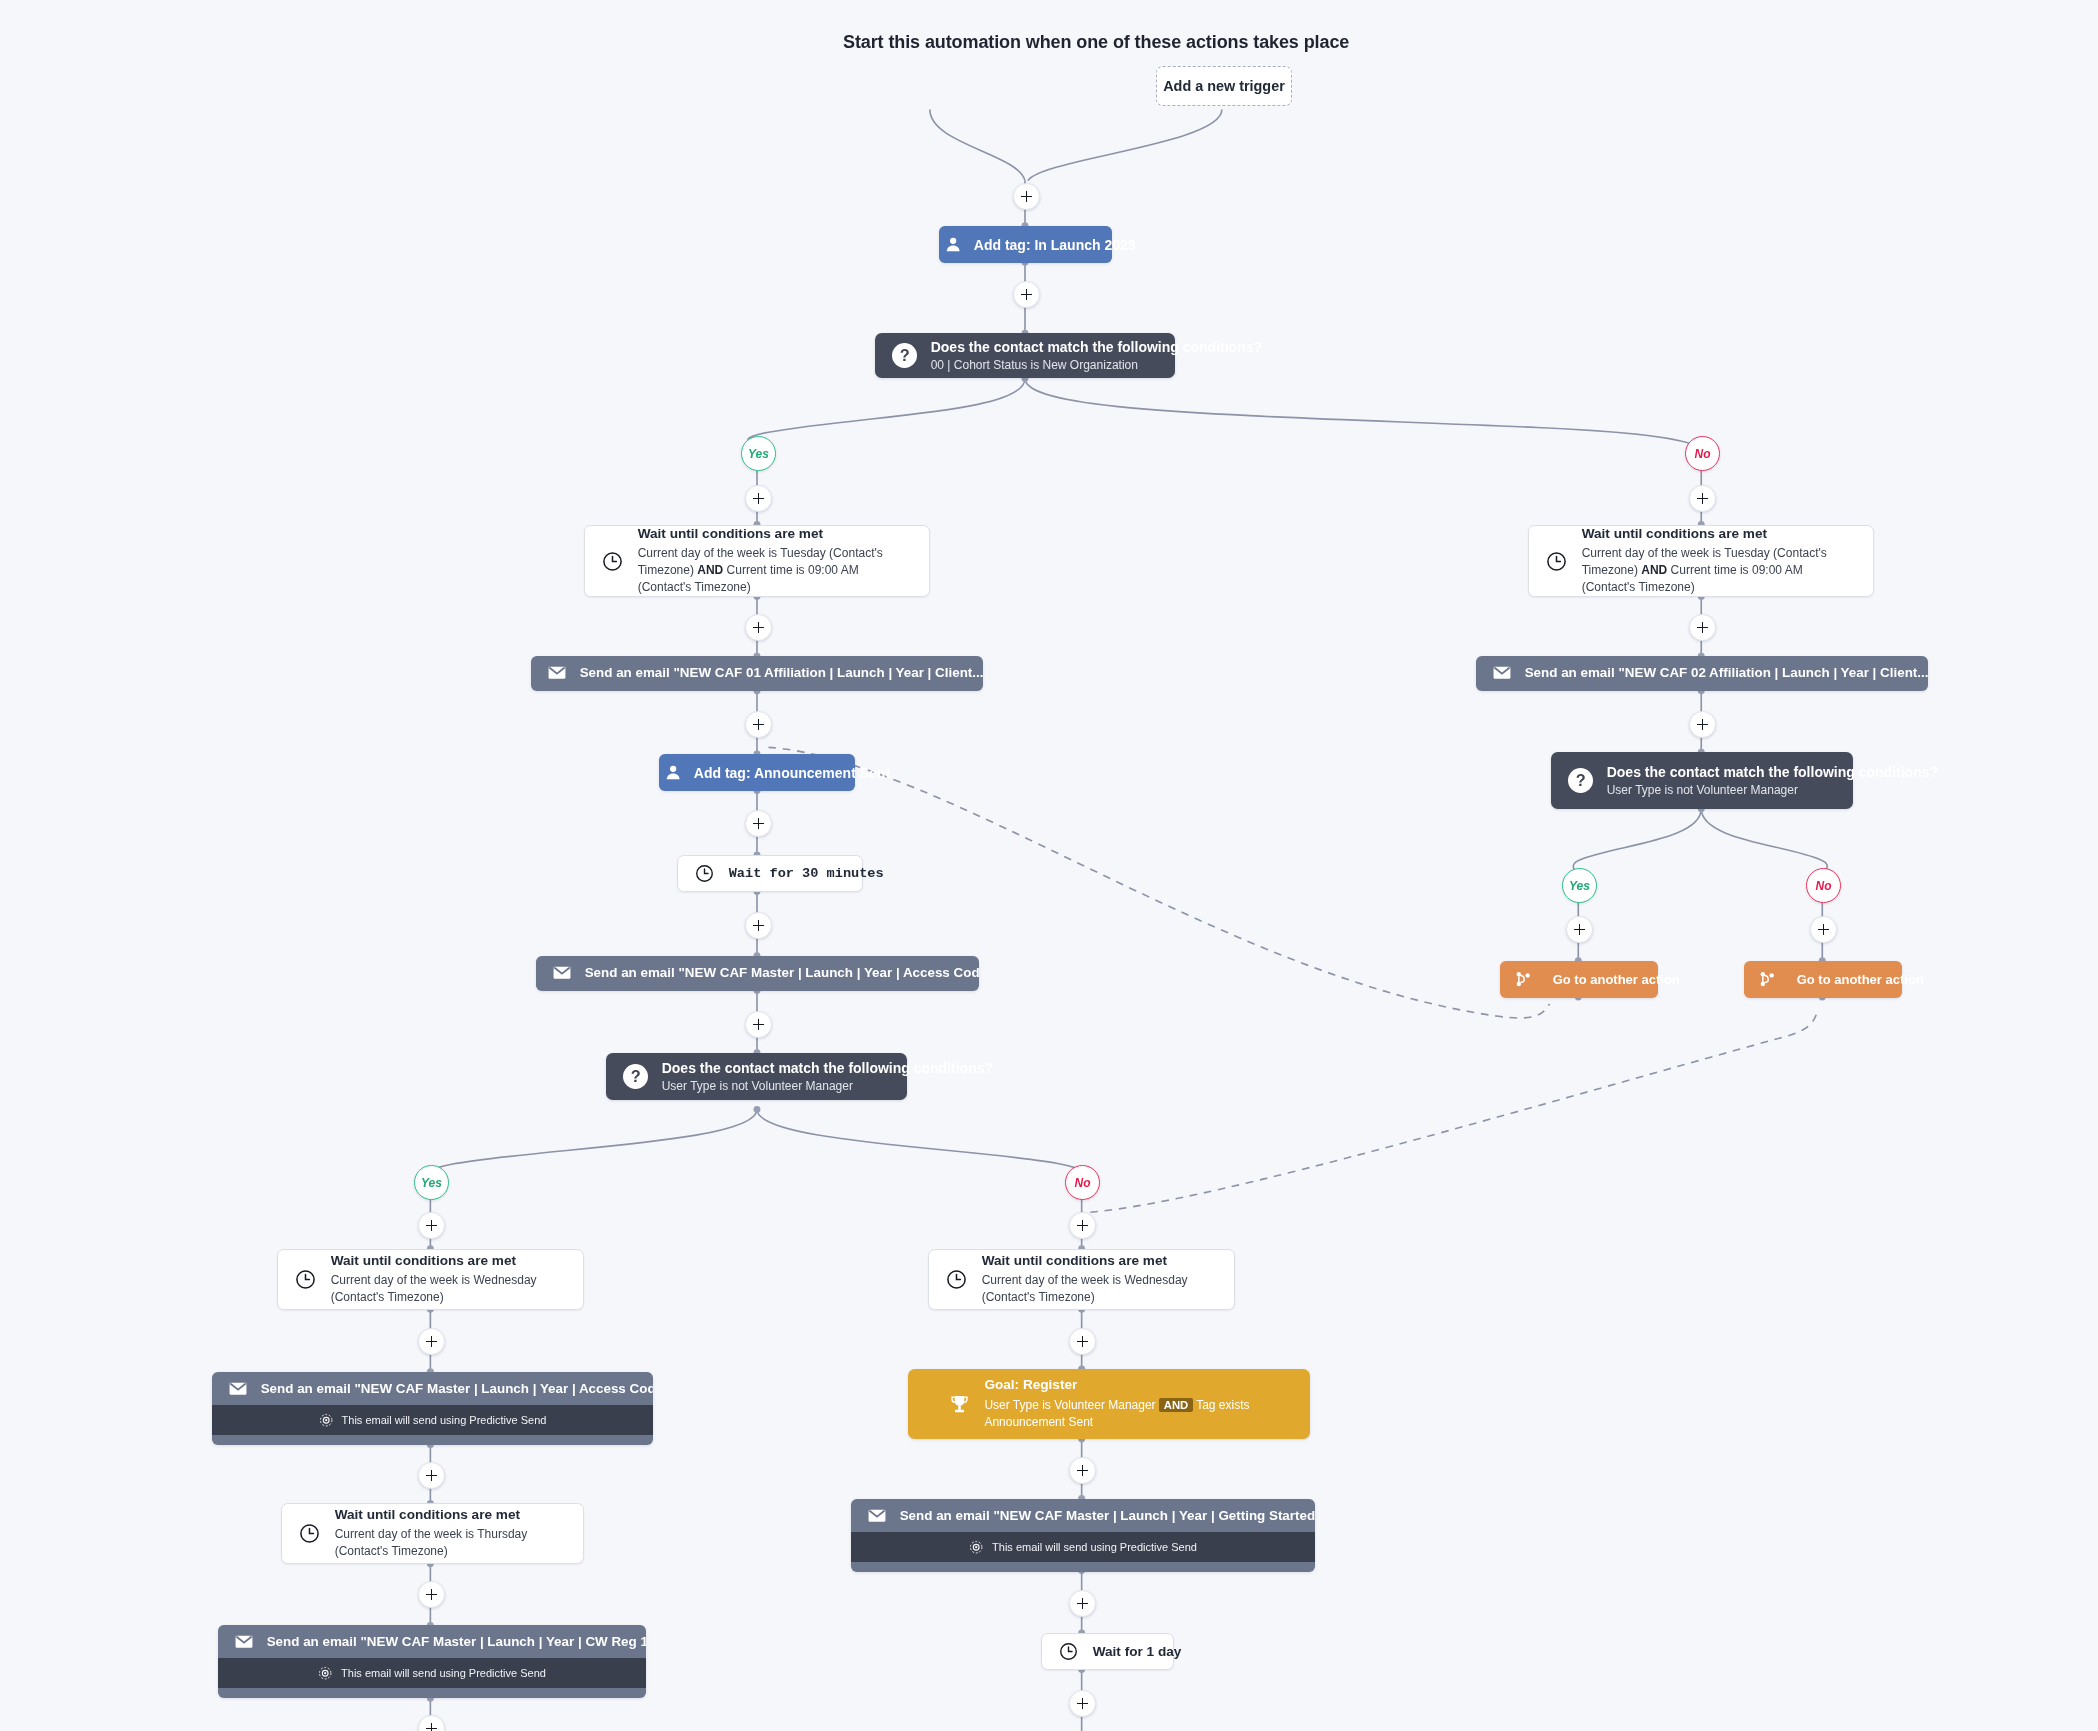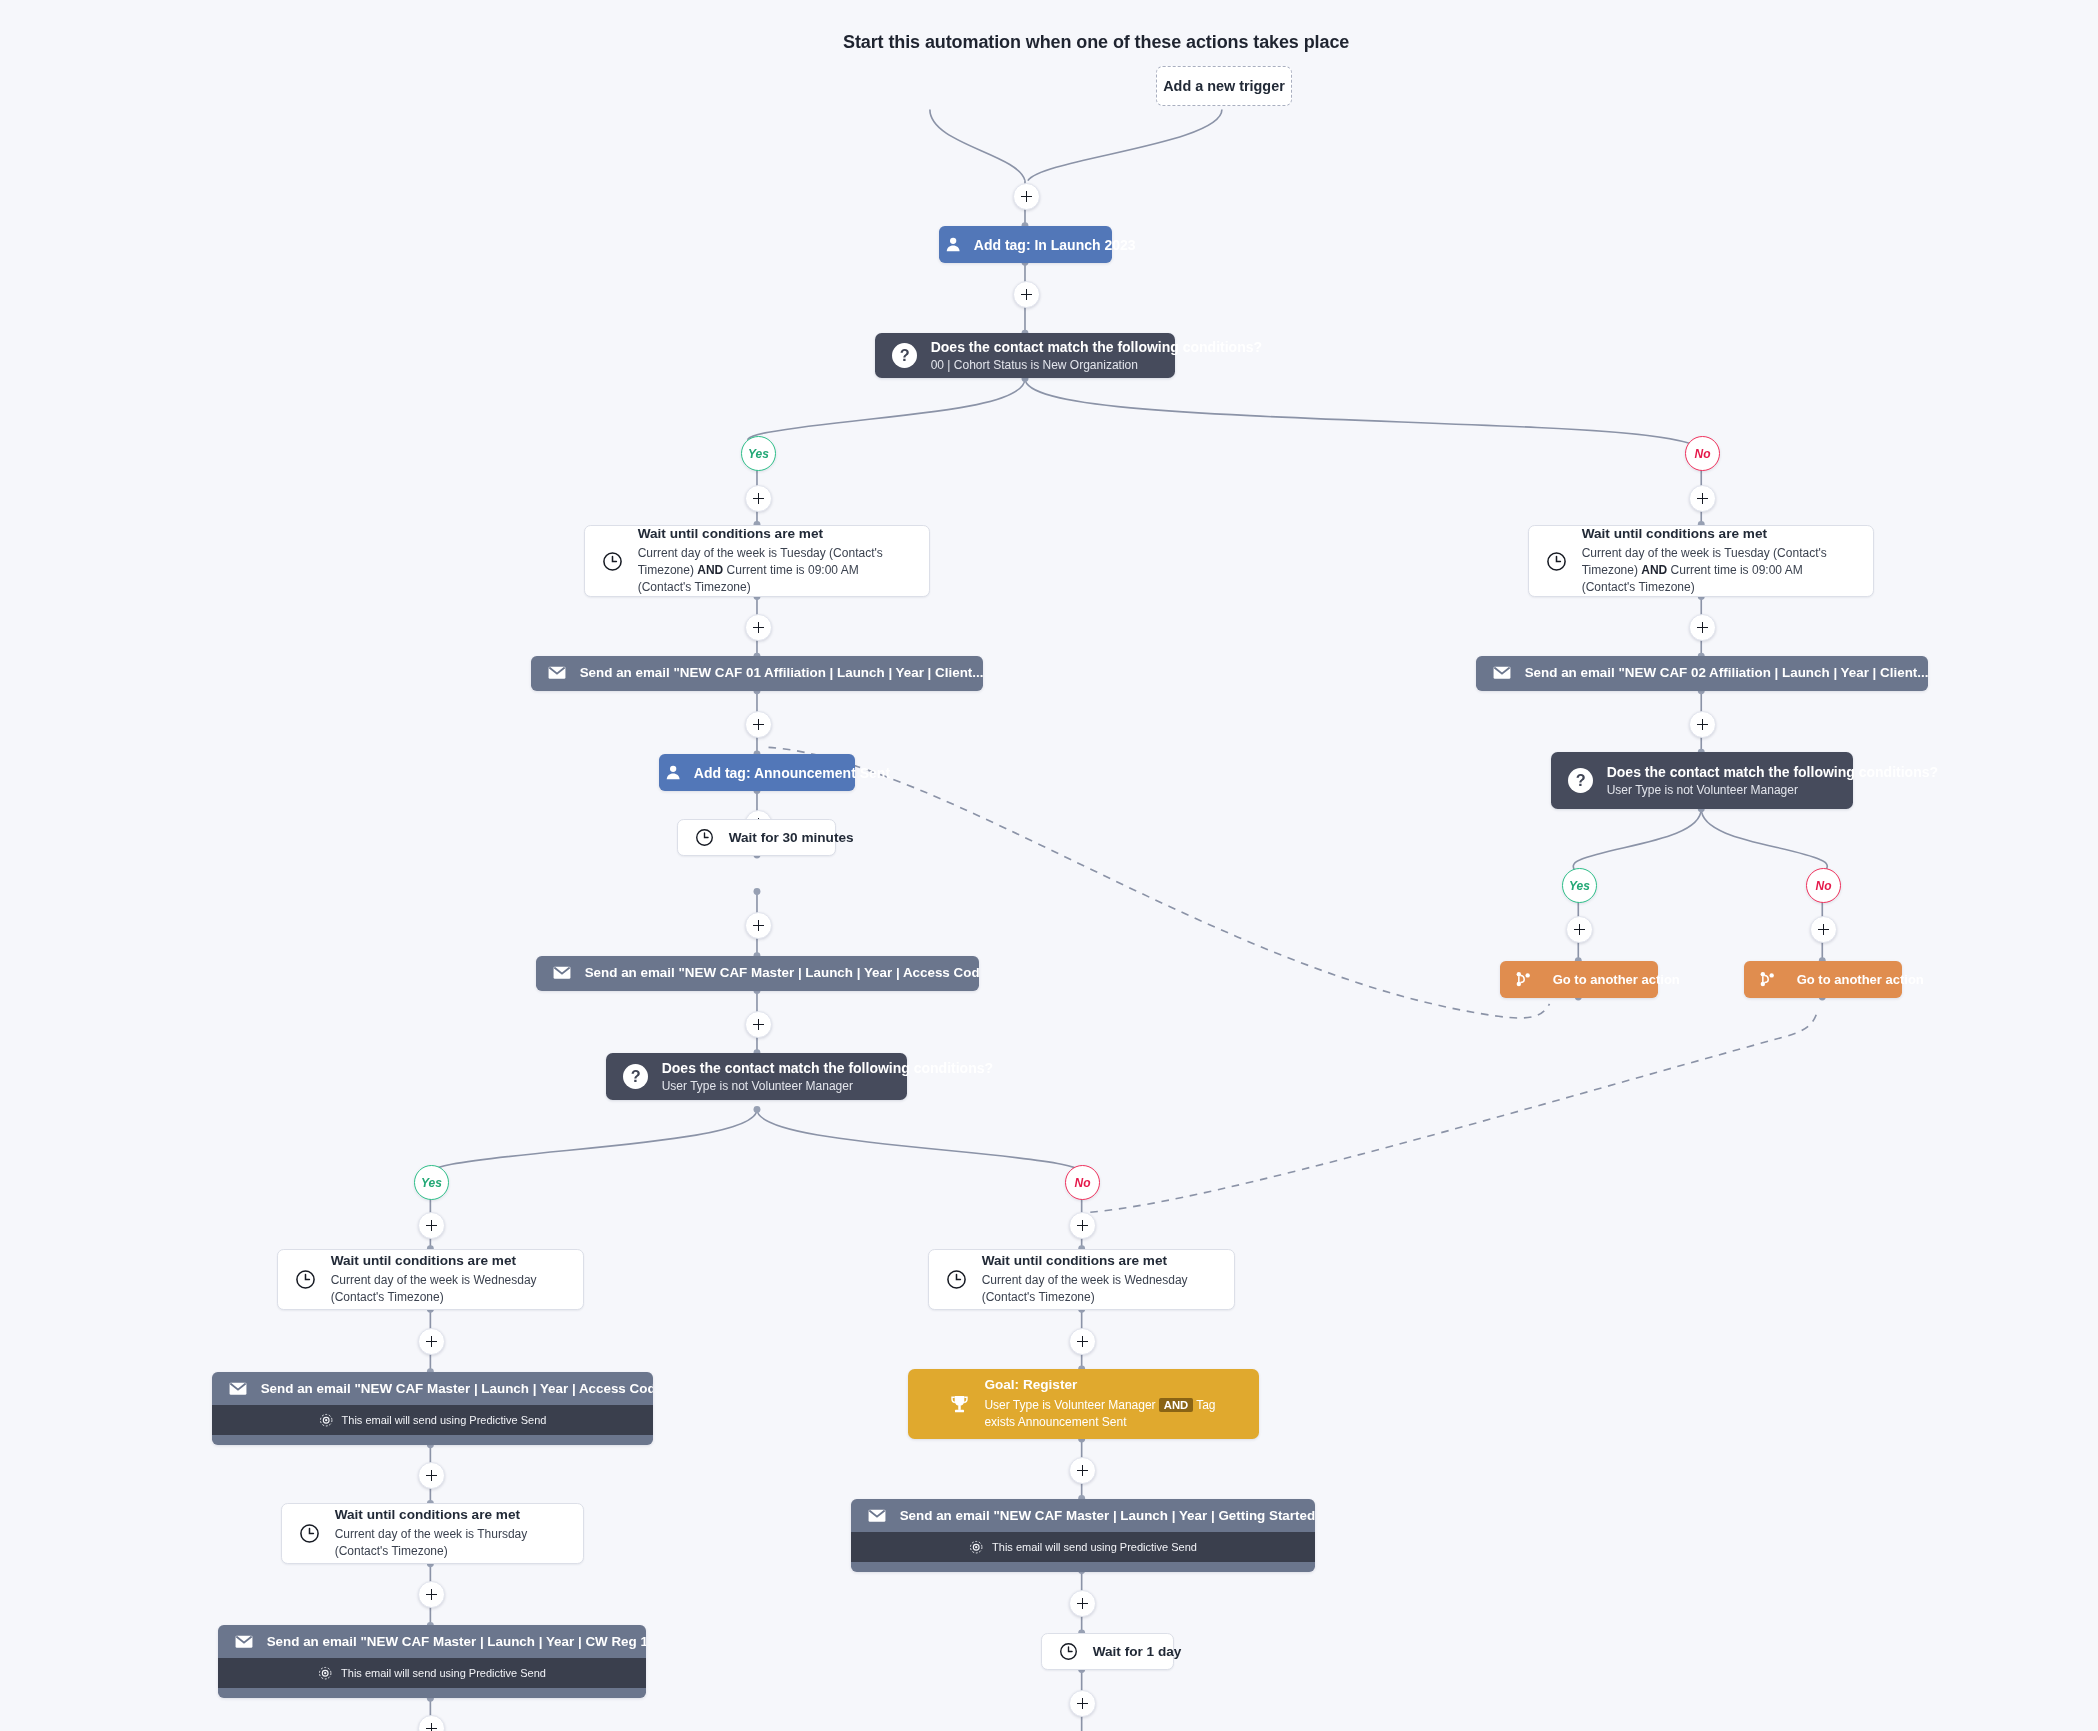--- a/index.html
+++ b/index.html
@@ -443,21 +443,21 @@
       <svg width="16.3" height="16.3" viewBox="0 0 17 17">
         <circle cx="8.5" cy="5" r="3.3" fill="#fff"></circle>
         <path d="M1.8 16c0-3.8 3-6.2 6.7-6.2S15.2 12.2 15.2 16z" fill="#fff"></path>
       </svg>
     </span>
     <span class="lbl">Add tag: Announcement Sent</span>
   </div>
 
   <div class="plus" style="left:745px; top:810px;"></div>
 
-  <div class="node wait-node wait-simple" style="left:677px; top:819px; width:159px; height:37px;">
+  <div class="node wait-node wait-simple" style="left:677px; top:855px; width:186px; height:37px;font-family:Liberation Mono, monospace;">
     <span class="icon">
       <svg width="19" height="19" viewBox="0 0 22 22">
         <circle cx="11" cy="11" r="9" fill="none" stroke="#151922" stroke-width="1.6"></circle>
         <path d="M11 5.8V11h4.1" fill="none" stroke="#151922" stroke-width="1.6" stroke-linecap="round"></path>
       </svg>
     </span>
     <span class="wait-title">Wait for 30 minutes</span>
   </div>
 
   <div class="plus" style="left:745px; top:912px;"></div>
@@ -576,21 +576,21 @@
       </svg>
     </span>
     <span class="wait-body">
       <span class="wait-title">Wait until conditions are met</span>
       <span class="wait-sub">Current day of the week is Wednesday (Contact's Timezone)</span>
     </span>
   </div>
 
   <div class="plus" style="left:1069px; top:1328px;"></div>
 
-  <div class="node goal-node" style="left:908px; top:1369px; width:351px; height:70px;padding-left:40px;">
+  <div class="node goal-node" style="left:908px; top:1369px; width:402px; height:70px;padding-left:40px;">
     <span class="icon">
       <svg width="23" height="23" viewBox="0 0 24 24">
         <path d="M7 3h10v5.5a5 5 0 0 1-10 0z" fill="#fff"></path>
         <path d="M7 4.5H4.2v2c0 2 1.3 3.2 3 3.4M17 4.5h2.8v2c0 2-1.3 3.2-3 3.4" fill="none" stroke="#fff" stroke-width="1.5"></path>
         <rect x="10.7" y="13" width="2.6" height="4.6" fill="#fff"></rect>
         <rect x="7.3" y="17.6" width="9.4" height="2.6" rx="0.7" fill="#fff"></rect>
       </svg>
     </span>
     <span class="goal-body">
       <span class="goal-title">Goal: Register</span>

